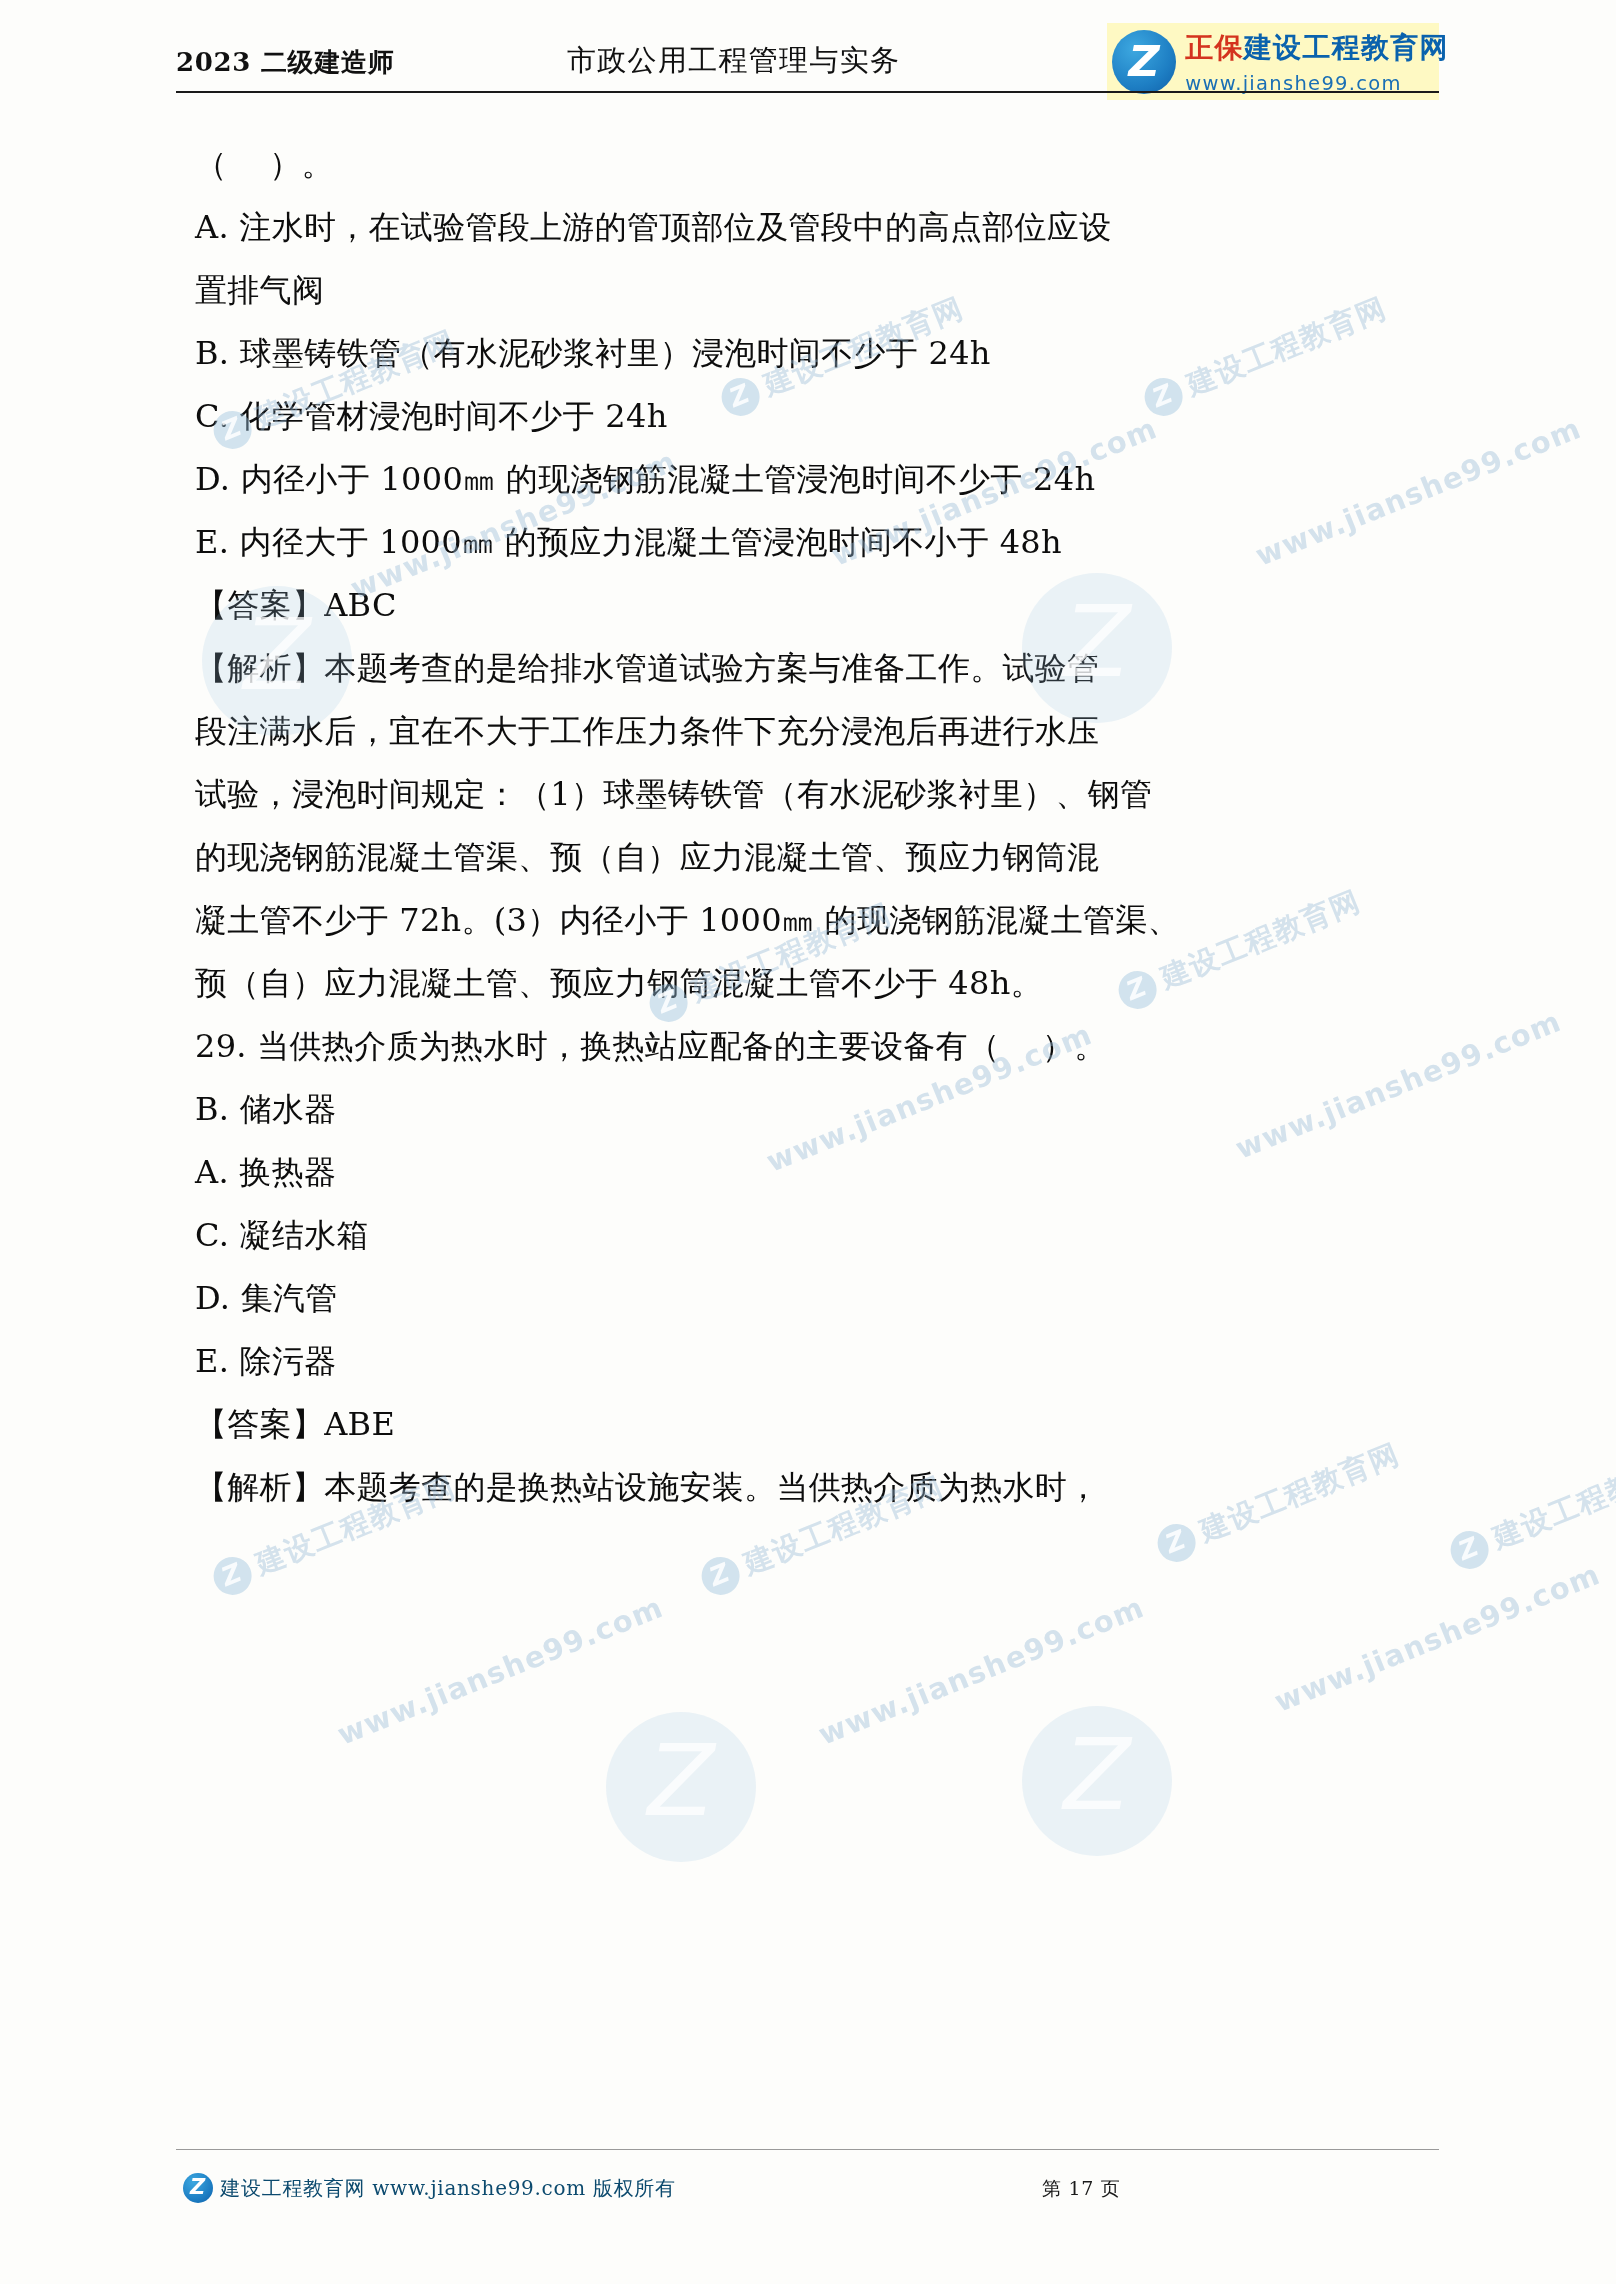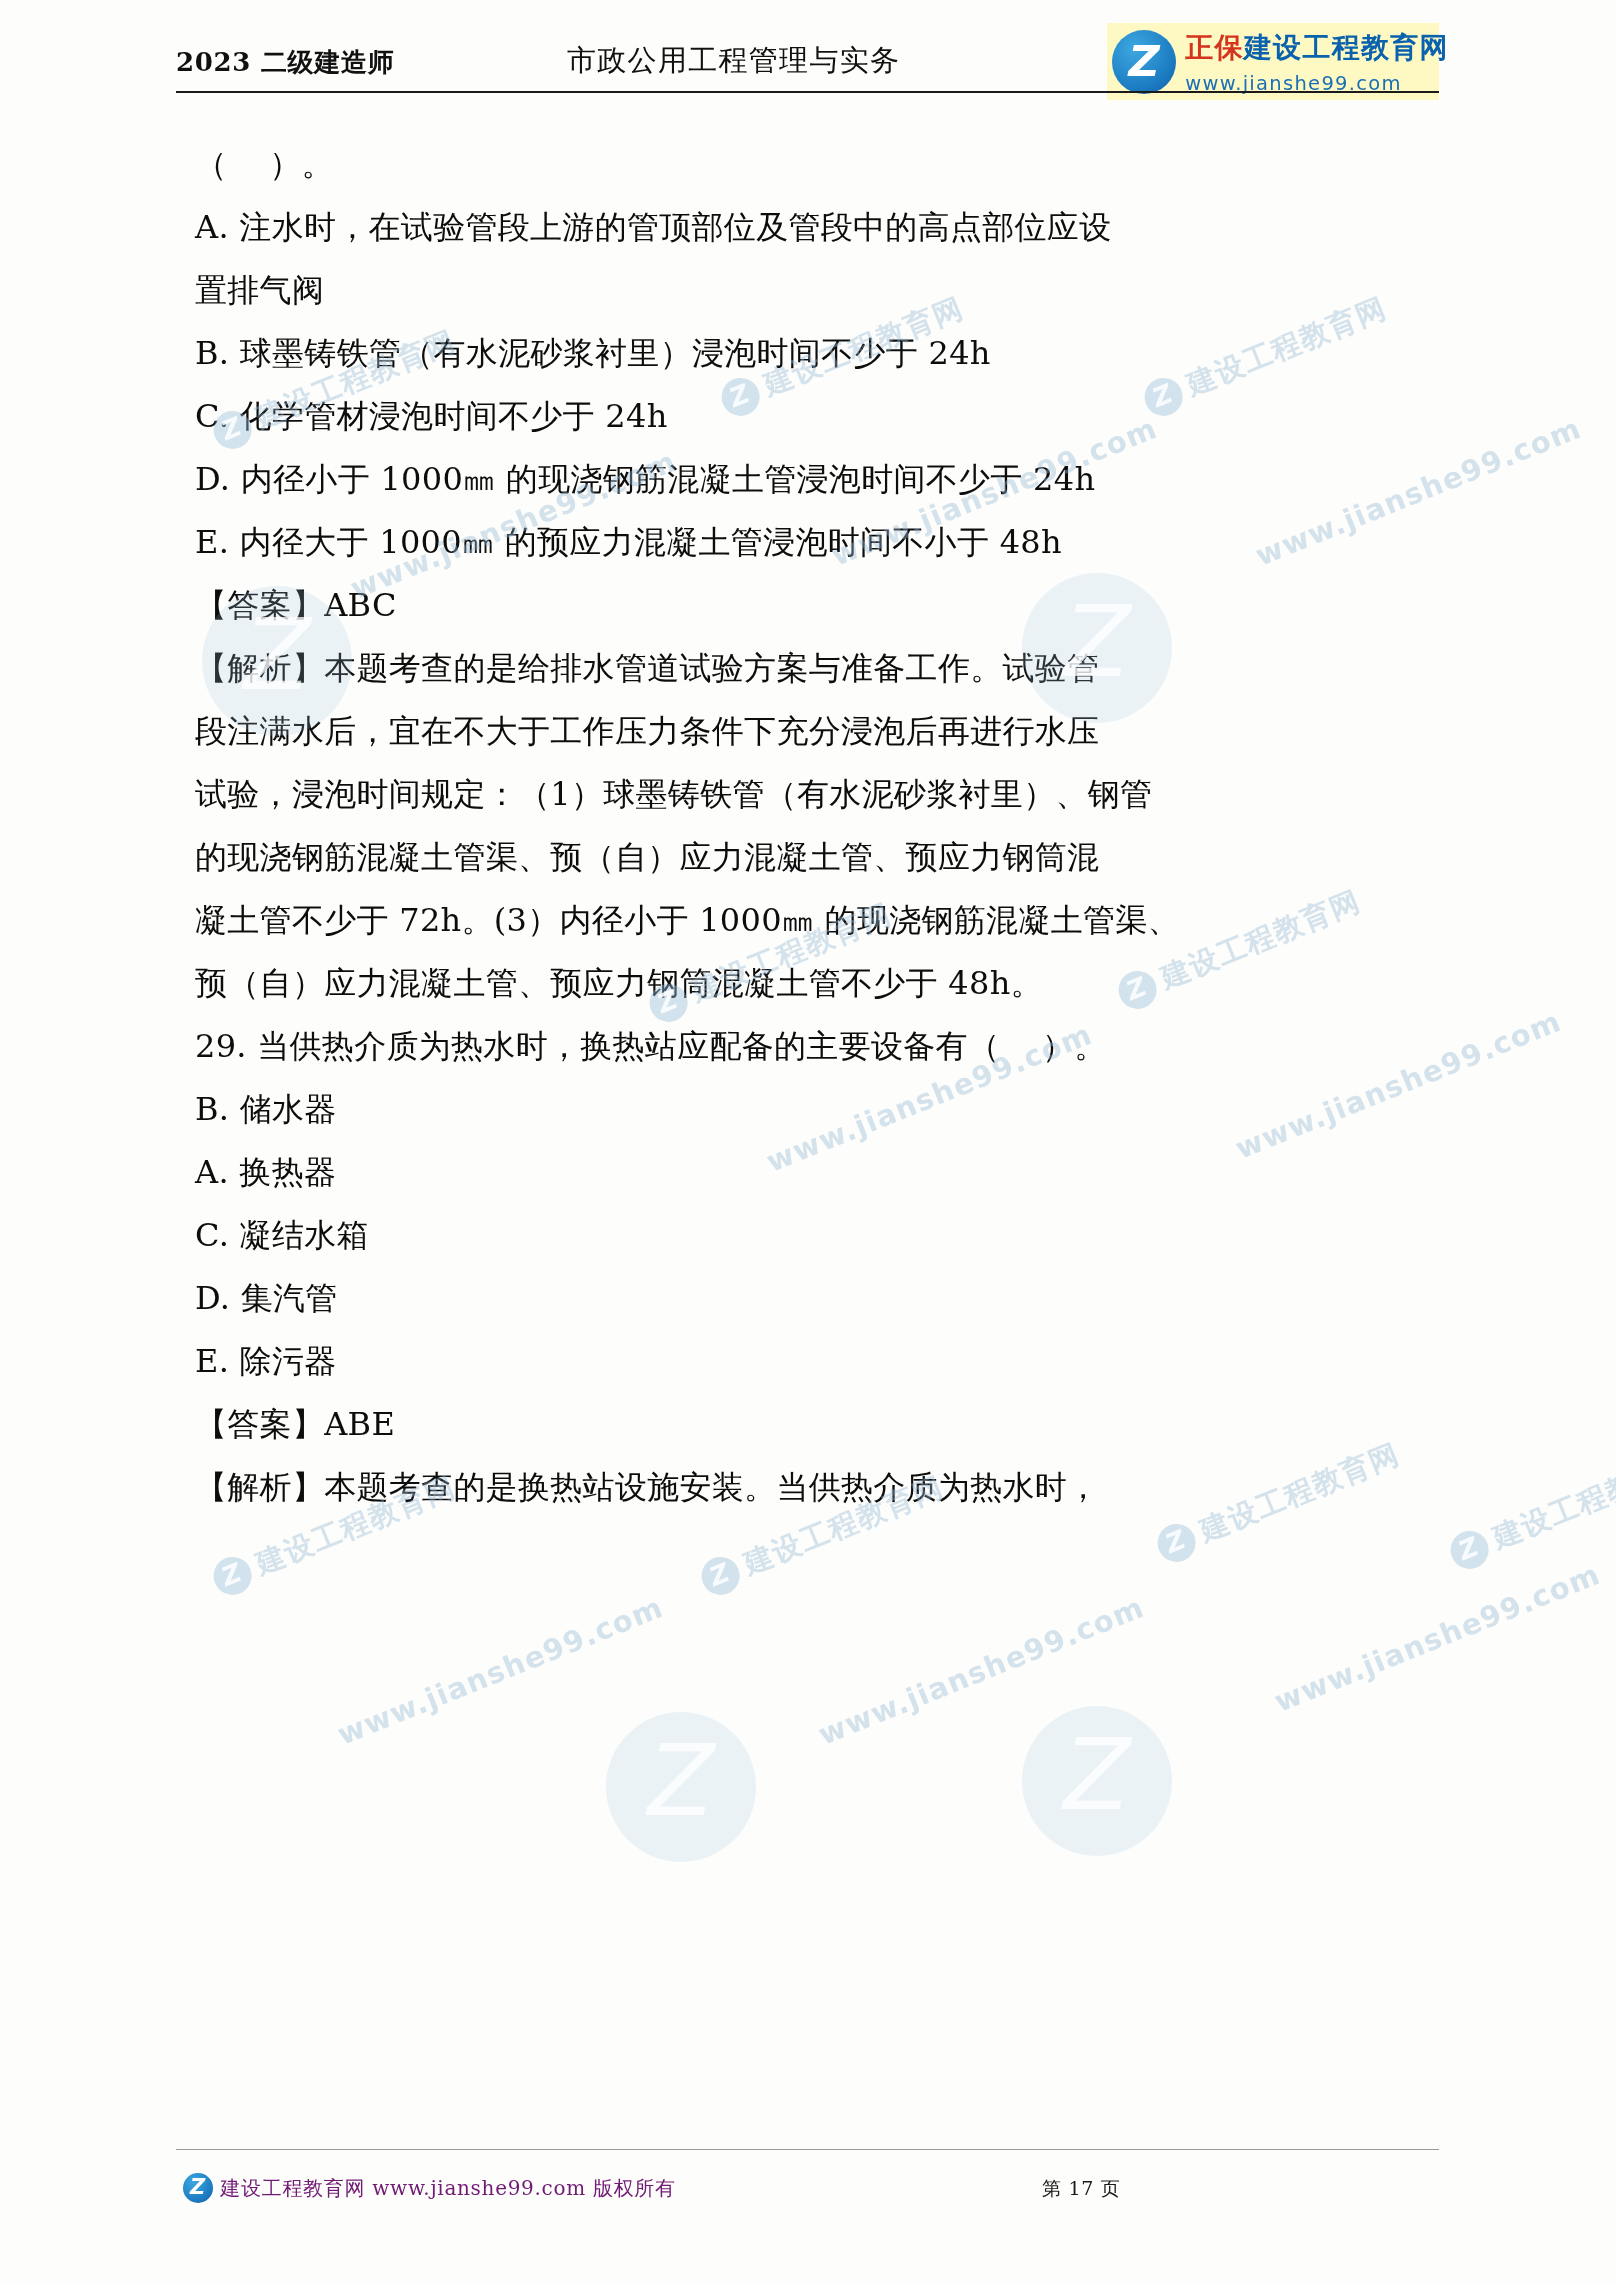--- a/index.html
+++ b/index.html
@@ -161,21 +161,21 @@
     text-align: center;
     color: #fff;
     font-size: 21px;
     font-style: italic;
     font-family: "DejaVu Sans", sans-serif;
     font-weight: 700;
   }
   .footer-text {
     margin-left: 7.8px;
     font-size: 20px;
-    color: #701a75;
+    color: #0c4a6e;
     letter-spacing: 0.7px;
     white-space: nowrap;
   }
   .footer-page {
     position: absolute;
     left: 866px;
     top: 7.8px;
     font-size: 19px;
     color: #1a1a1a;
     letter-spacing: 0.7px;

